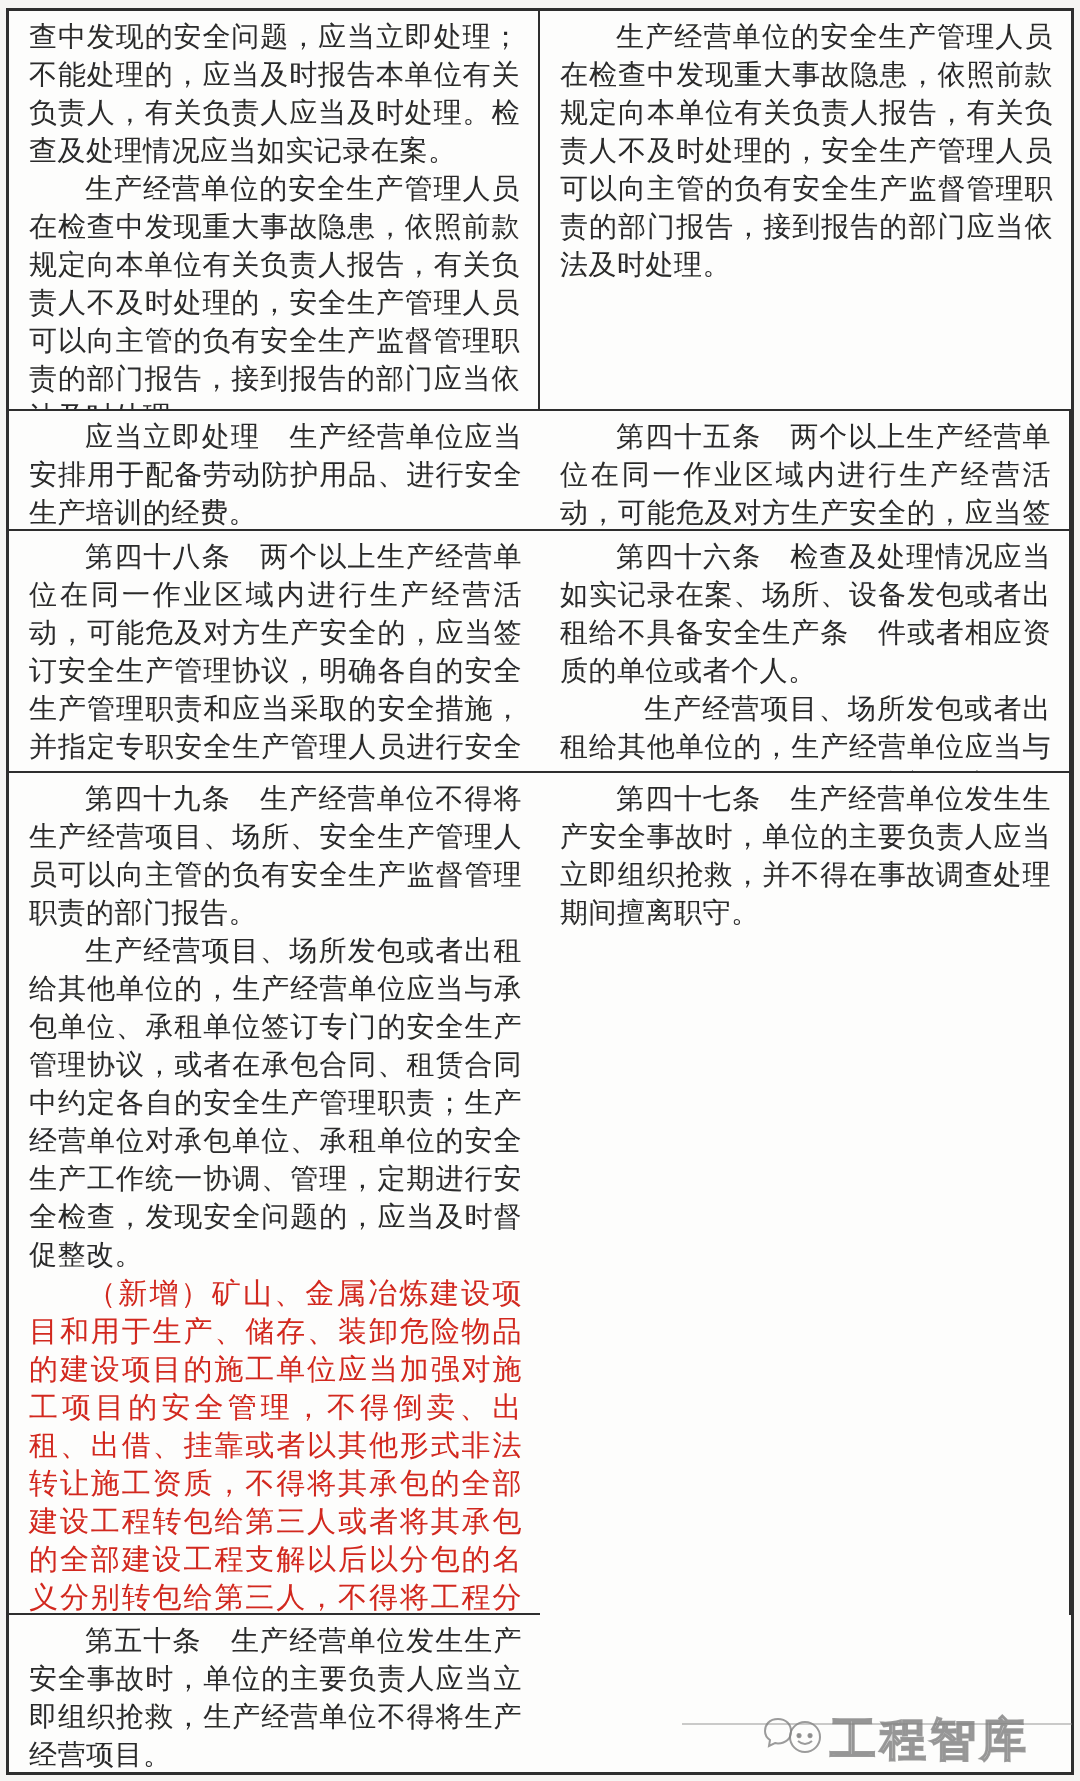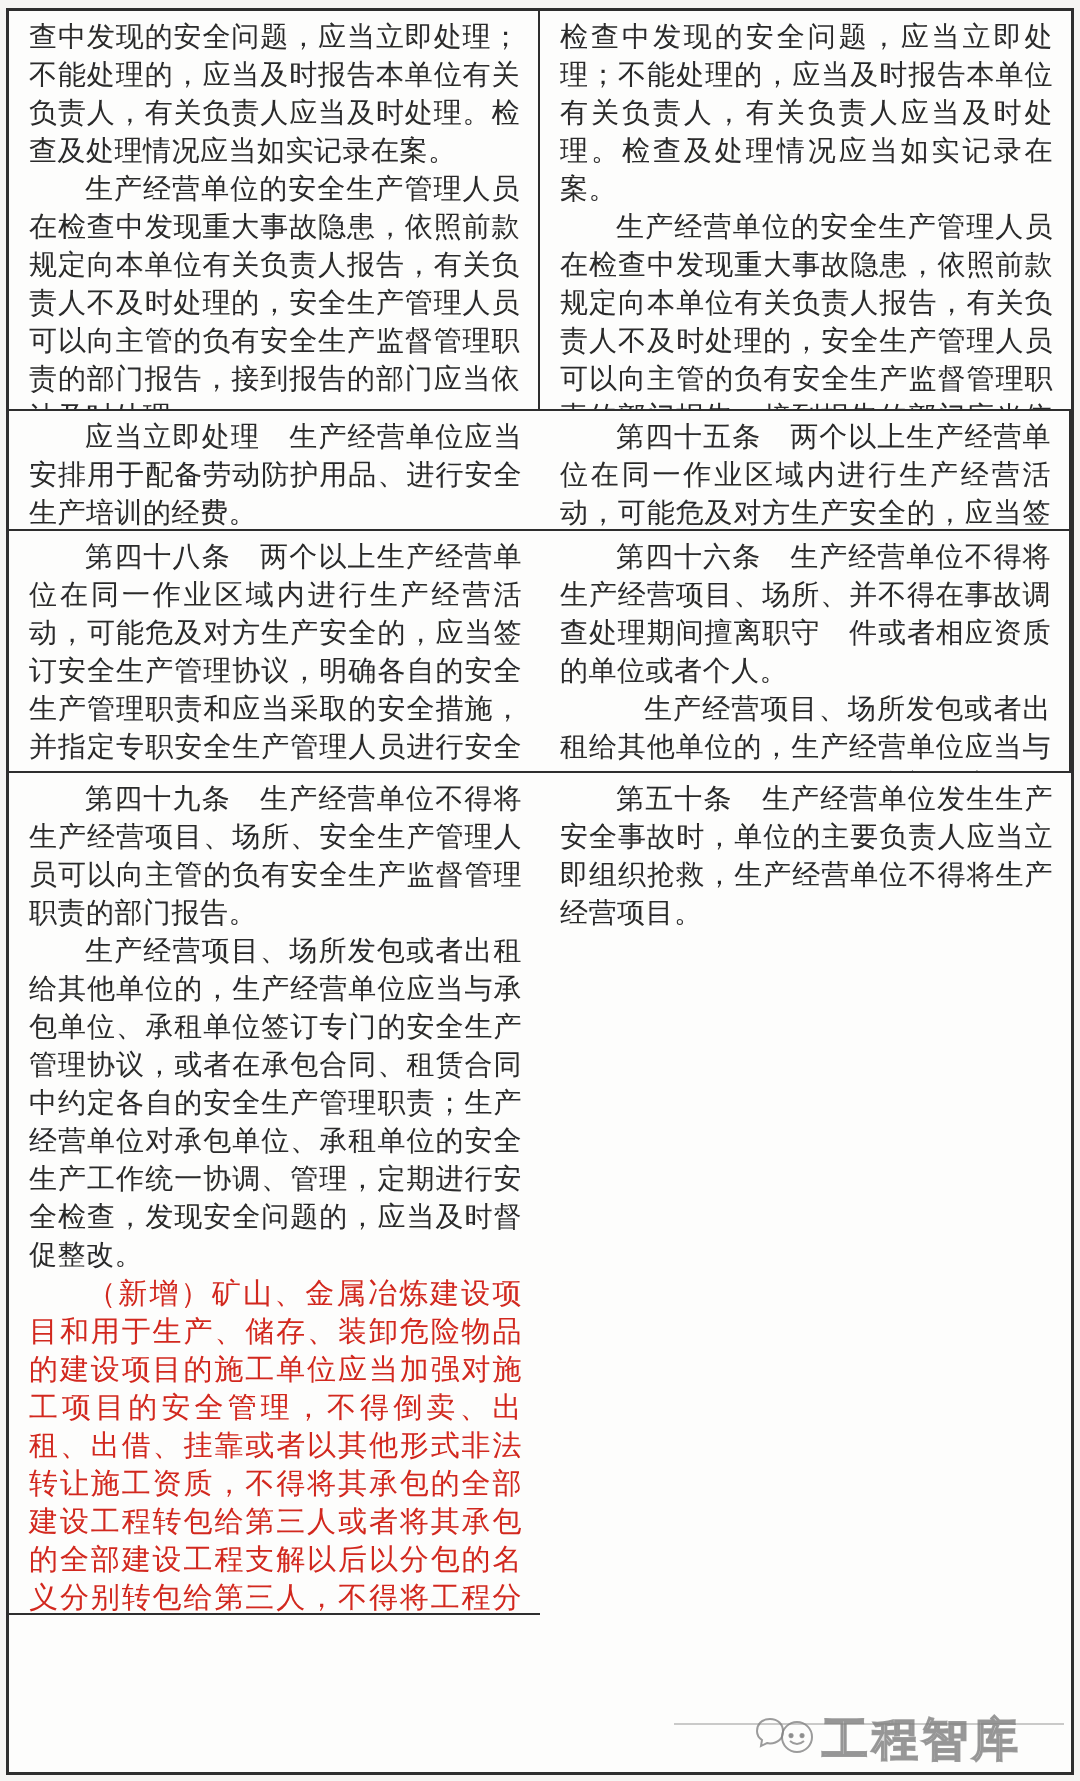--- a/index.html
+++ b/index.html
@@ -37,21 +37,21 @@
   }
   .cell p.no-indent{text-indent:0;}
   .cell p.deep-indent{text-indent:3em;}
   .cell p.red{
     color:var(--red,#d2281e);
     font-size:29px;
   }
   
   .watermark{
     position:absolute;
-    right:16px;
+    right:8px;
     top:1695px;
     width:330px;
     height:80px;
     pointer-events:none;
   }
   .watermark .wm-line{
     position:absolute;
     left:-60px;right:0;top:28px;
     height:2px;
     background:rgba(140,140,140,0.45);
@@ -74,45 +74,47 @@
 </head>
 <body>
 
 <div class="page">
 
   <div class="cell">
     <p class="no-indent">查中发现的安全问题，应当立即处理；不能处理的，应当及时报告本单位有关负责人，有关负责人应当及时处理。检查及处理情况应当如实记录在案。</p>
     <p>生产经营单位的安全生产管理人员在检查中发现重大事故隐患，依照前款规定向本单位有关负责人报告，有关负责人不及时处理的，安全生产管理人员可以向主管的负有安全生产监督管理职责的部门报告，接到报告的部门应当依法及时处理。</p>
   </div>
   <div class="cell last-col">
-    <p class="no-indent">检查中发现的安全问题，应当立即处理；不能处理的，应当及时报告本单位有关负责人，有关负责人应当及时处理。检查及处理情况应当如实记录在案。</p>
     <p>生产经营单位的安全生产管理人员在检查中发现重大事故隐患，依照前款规定向本单位有关负责人报告，有关负责人不及时处理的，安全生产管理人员可以向主管的负有安全生产监督管理职责的部门报告，接到报告的部门应当依法及时处理。</p>
   </div>
 
   <div class="cell last-col">
     <p>应当立即处理　生产经营单位应当安排用于配备劳动防护用品、进行安全生产培训的经费。</p>
   </div>
 
   <div class="cell">
     <p>第四十五条　两个以上生产经营单位在同一作业区域内进行生产经营活动，可能危及对方生产安全的，应当签订安全生产管理协议，明确各自的安全生产管理职责和应当采取的安全措施，并指定专职安全生产管理人员进行安全检查与协调。</p>
   </div>
   <div class="cell last-col">
     <p>第四十八条　两个以上生产经营单位在同一作业区域内进行生产经营活动，可能危及对方生产安全的，应当签订安全生产管理协议，明确各自的安全生产管理职责和应当采取的安全措施，并指定专职安全生产管理人员进行安全检查与协调。</p>
   </div>
 
   <div class="cell">
-    <p>第四十六条　生产经营单位不得将生产经营项目、场所、并不得在事故调查处理期间擅离职守　件或者相应资质的单位或者个人。</p>
+    <p>第四十六条　检查及处理情况应当如实记录在案、场所、设备发包或者出租给不具备安全生产条　件或者相应资质的单位或者个人。</p>
     <p class="deep-indent">生产经营项目、场所发包或者出租给其他单位的，生产经营单位应当与承包单位、承租单位签订专门的安全生产管理协议，或者在承包合同、租赁合同中约定各自的安全生产管理职责；生产经营单位对承包单位、承租单位的安全生产工作统一协调、管理，定期进行安全检查，发现安全问题的，应当及时督促整改。</p>
   </div>
   <div class="cell last-col">
     <p>第四十九条　生产经营单位不得将生产经营项目、场所、安全生产管理人员可以向主管的负有安全生产监督管理职责的部门报告。</p>
     <p>生产经营项目、场所发包或者出租给其他单位的，生产经营单位应当与承包单位、承租单位签订专门的安全生产管理协议，或者在承包合同、租赁合同中约定各自的安全生产管理职责；生产经营单位对承包单位、承租单位的安全生产工作统一协调、管理，定期进行安全检查，发现安全问题的，应当及时督促整改。</p>
     <p class="red">（新增）矿山、金属冶炼建设项目和用于生产、储存、装卸危险物品的建设项目的施工单位应当加强对施工项目的安全管理，不得倒卖、出租、出借、挂靠或者以其他形式非法转让施工资质，不得将其承包的全部建设工程转包给第三人或者将其承包的全部建设工程支解以后以分包的名义分别转包给第三人，不得将工程分包给不具备相应资质条件的单位。</p>
   </div>
 
+  <div class="cell last-row">
+    <p>第四十七条　生产经营单位发生生产安全事故时，单位的主要负责人应当立即组织抢救，并不得在事故调查处理期间擅离职守。</p>
+  </div>
   <div class="cell last-col last-row">
     <p>第五十条　生产经营单位发生生产安全事故时，单位的主要负责人应当立即组织抢救，生产经营单位不得将生产经营项目。</p>
   </div>
 
 </div>
 
 <div class="watermark">
   <div class="wm-line"></div>
   <span class="wm-icon">
     <svg width="62" height="50" viewBox="0 0 62 50">

